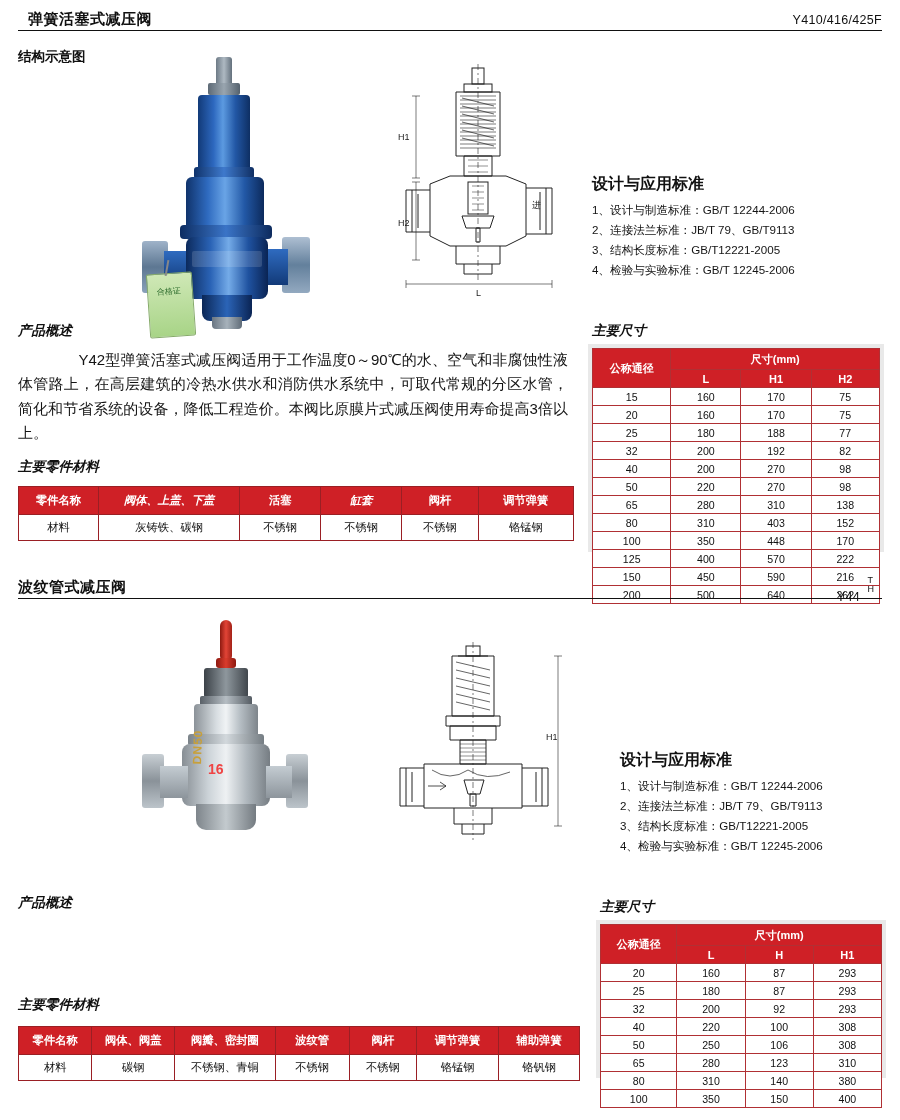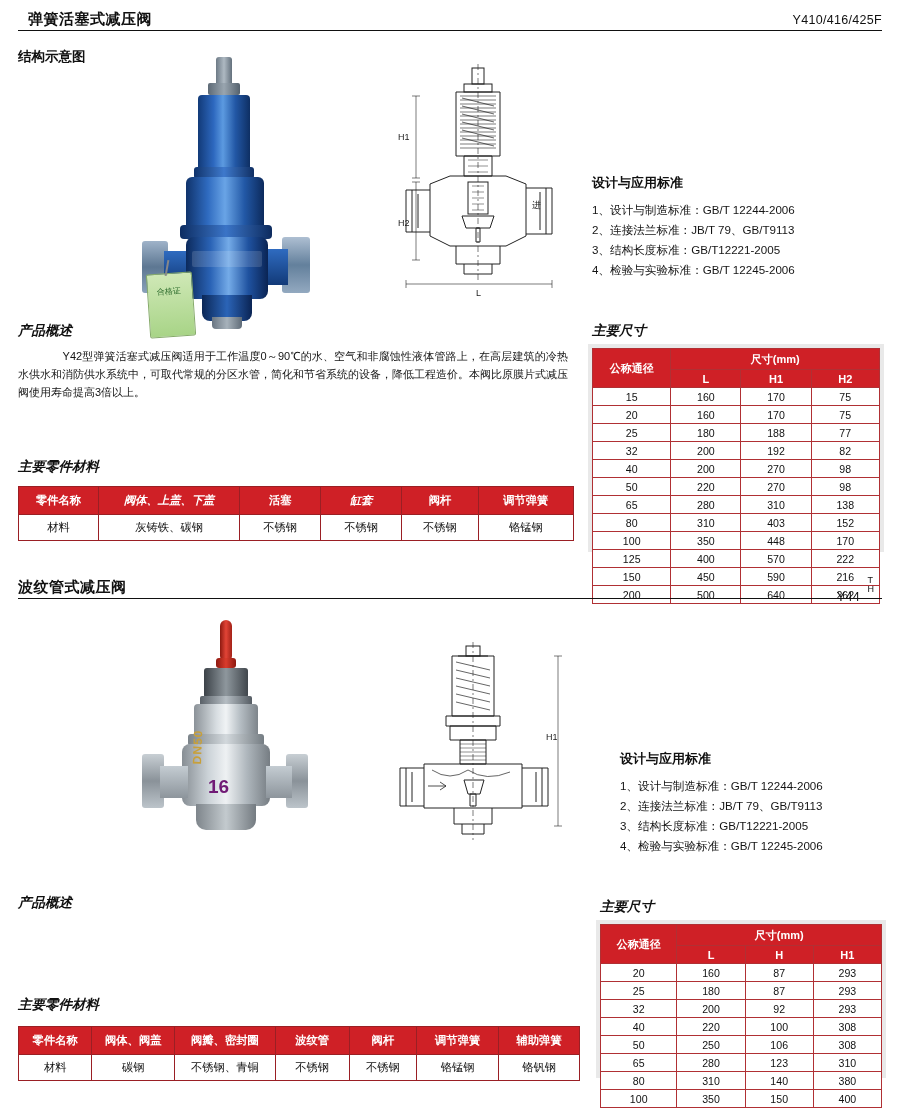--- a/index.html
+++ b/index.html
@@ -46,29 +46,29 @@
     font-size: 13.5px;
     font-weight: bold;
     color: #111;
   }
   .sub-title-it {
     font-style: italic;
   }
 
   .body-text {
     position: absolute;
-    font-size: 11px;
+    font-size: 15px;
     line-height: 1.62;
     color: #141414;
     text-align: justify;
   }
 
   .std-title {
     position: absolute;
-    font-size: 13px;
+    font-size: 16px;
     font-weight: bold;
     color: #111;
   }
   .std-list {
     position: absolute;
     font-size: 11.6px;
     line-height: 1.72;
     color: #141414;
   }
 
@@ -360,21 +360,21 @@
 
     <div style="position:absolute; left:22px; top:136px; width:22px; height:54px; background:linear-gradient(180deg,#c8cfd4,#8a9299,#bcc4ca); border-radius:3px;"></div>
     <div style="position:absolute; left:40px; top:148px; width:28px; height:32px; background:linear-gradient(180deg,#c4ccd2,#8d959c);"></div>
 
     <div style="position:absolute; left:166px; top:136px; width:22px; height:54px; background:linear-gradient(180deg,#c8cfd4,#8a9299,#bcc4ca); border-radius:3px;"></div>
     <div style="position:absolute; left:146px; top:148px; width:26px; height:32px; background:linear-gradient(180deg,#c4ccd2,#8d959c);"></div>
 
     <div style="position:absolute; left:76px; top:186px; width:60px; height:26px; background:linear-gradient(90deg,#7e858b,#c3cace,#747b81); border-radius:0 0 10px 10px;"></div>
 
     <div style="position:absolute; left:70px; top:146px; font-size:12px; font-weight:bold; color:#c8a03a; transform:rotate(-88deg); transform-origin:left top; letter-spacing:1px;">DN50</div>
-    <div style="position:absolute; left:88px; top:158px; font-size:19px; font-weight:bold; color:#701a75;">16</div>
+    <div style="position:absolute; left:88px; top:143px; font-size:14px; font-weight:bold; color:#ef4444;">16</div>
   </div>
 
   <div class="drawing" style="left:380px; top:640px; width:190px; height:220px;">
     <svg width="190" height="220" viewBox="0 0 190 220">
       <g stroke="#222" fill="none" stroke-width="1">
 
         <rect x="86" y="6" width="14" height="10"></rect>
         <path d="M78 16 L108 16"></path>
 
         <path d="M72 16 L114 16 L114 76 L72 76 Z"></path>

